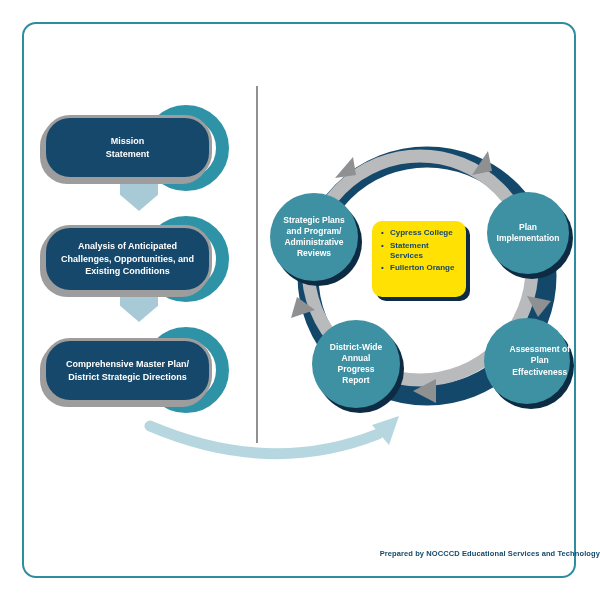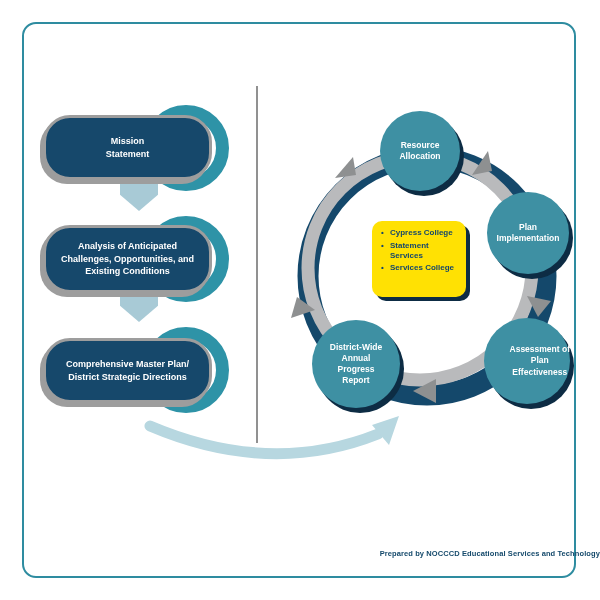--- a/index.html
+++ b/index.html
@@ -97,43 +97,45 @@
   <div class="flow-box" style="top:338px;height:65px;">
     <span>Comprehensive Master Plan/
 District Strategic Directions</span>
   </div>
   <div class="flow-box" style="top:225px;height:68px;">
     <span>Analysis of Anticipated
 Challenges, Opportunities, and
 Existing Conditions</span>
   </div>
 
-  <div class="cycle-node" id="node-resource">
-    <span>Resource
-Allocation</span>
-  </div>
   <div class="cycle-node" id="node-plan">
     <span>Plan
 Implementation</span>
   </div>
   <div class="cycle-node" id="node-assessment">
     <span>Assessment of
 Plan
 Effectiveness</span>
   </div>
   <div class="cycle-node" id="node-district">
     <span>District-Wide
 Annual
 Progress
 Report</span>
   </div>
+  <div class="cycle-node" id="node-strategic">
+    <span>Strategic Plans
+and Program/
+Administrative
+Reviews</span>
+  </div>
 
   <div class="center-card">
     <ul>
       <li>Cypress College</li>
       <li>Statement Services</li>
-      <li>Services College</li>
+      <li>Fullerton Orange</li>
     </ul>
   </div>
 
   <div class="caption">Prepared by NOCCCD Educational Services and Technology</div>
 
 </div>
 
 </body></html>

